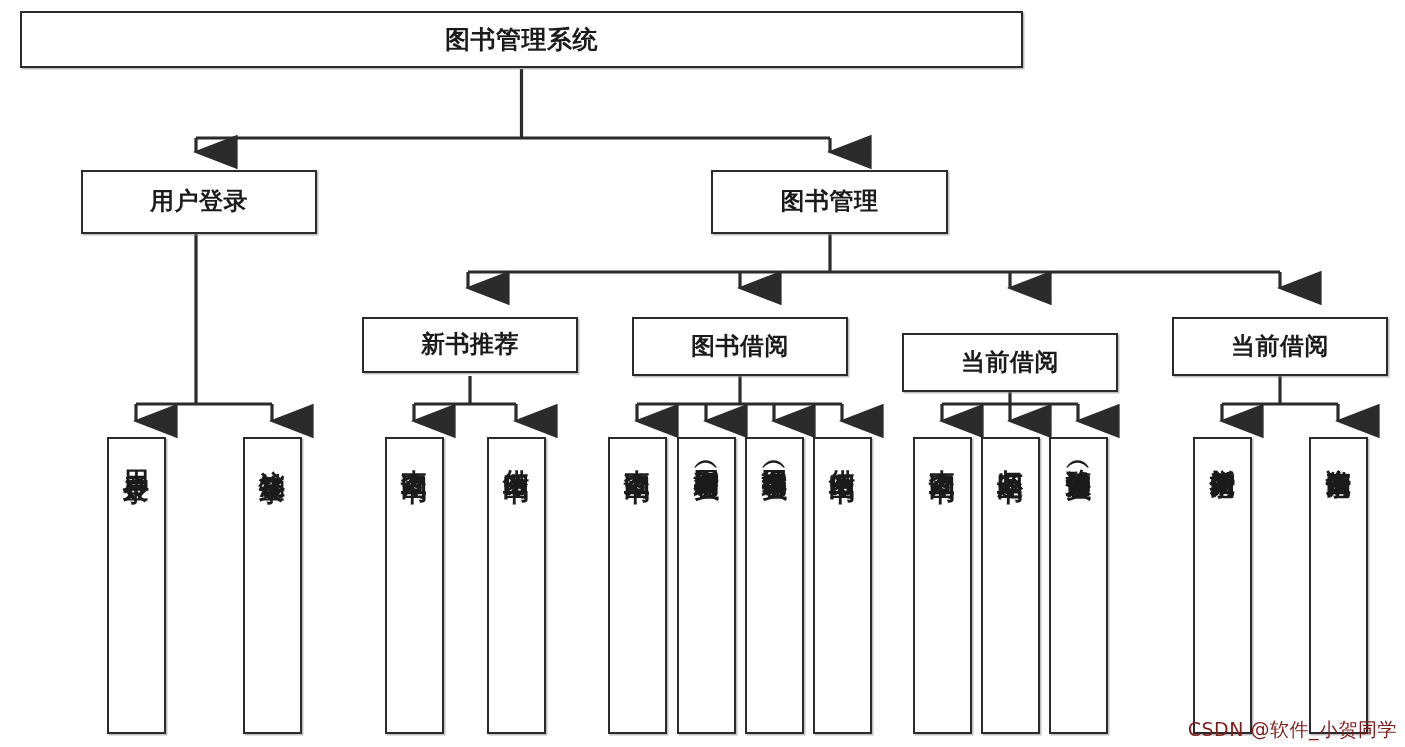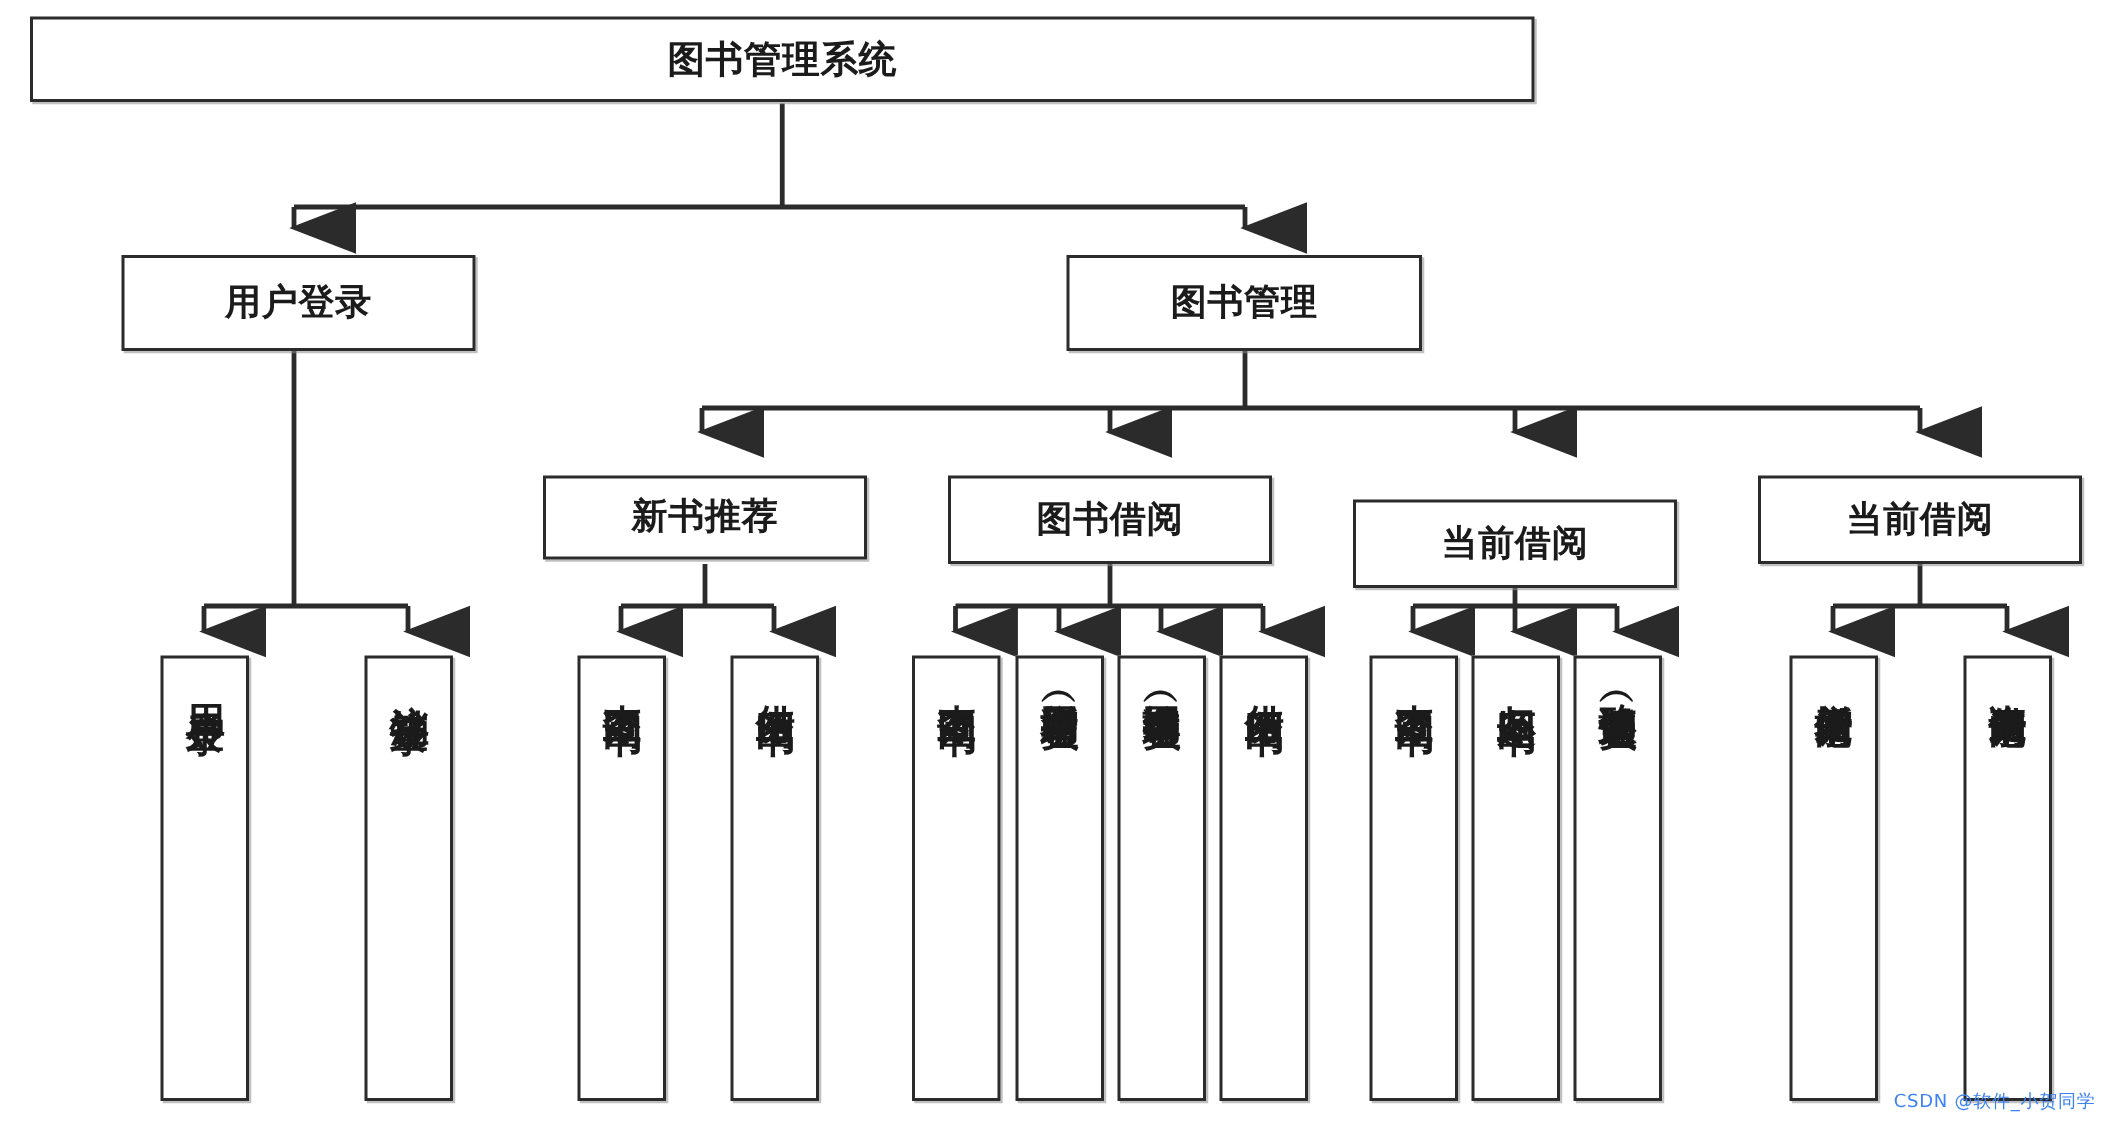--- a/index.html
+++ b/index.html
@@ -67,22 +67,22 @@
     max-height: 100%;
   }
   .node.vert.tall .node-label {
     font-size: 25px;
     letter-spacing: 1px;
   }
   #watermark {
     position: absolute;
     right: 8px;
     bottom: 4px;
-    font-size: 12px;
-    color: #3b82f6;
+    font-size: 19px;
+    color: #7f1d1d;
     letter-spacing: 0.5px;
     white-space: nowrap;
     font-family: "DejaVu Sans", "Liberation Sans", sans-serif;
   }
 </style>
 </head>
 <body>
 
 <div id="diagram-root">
 

